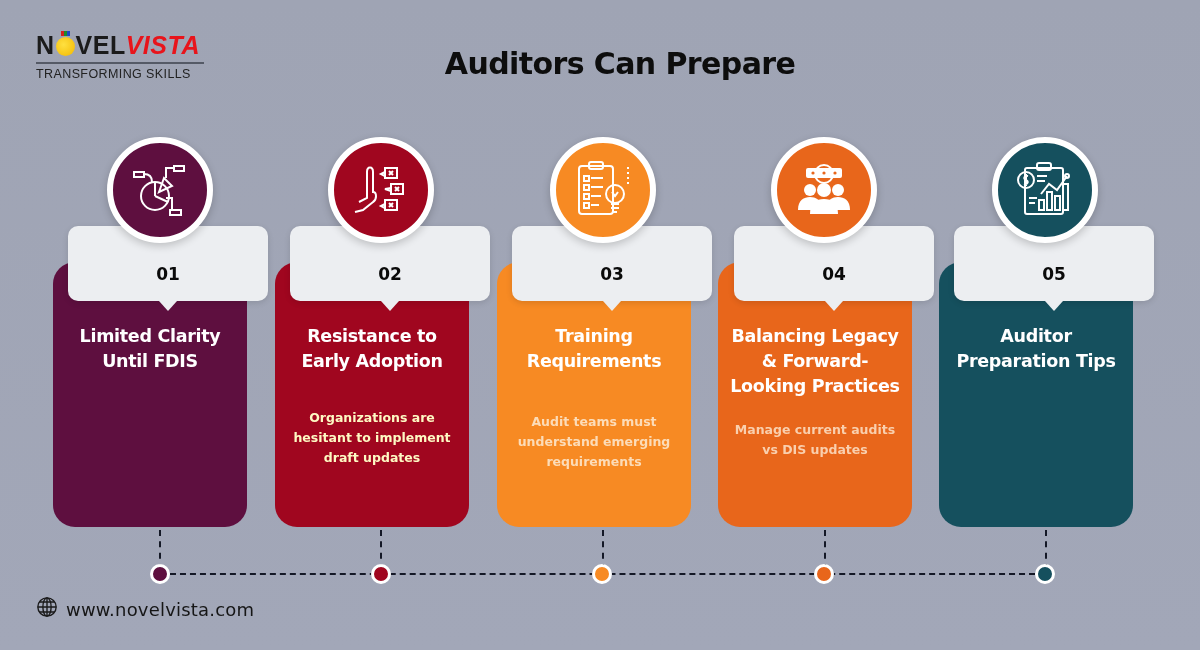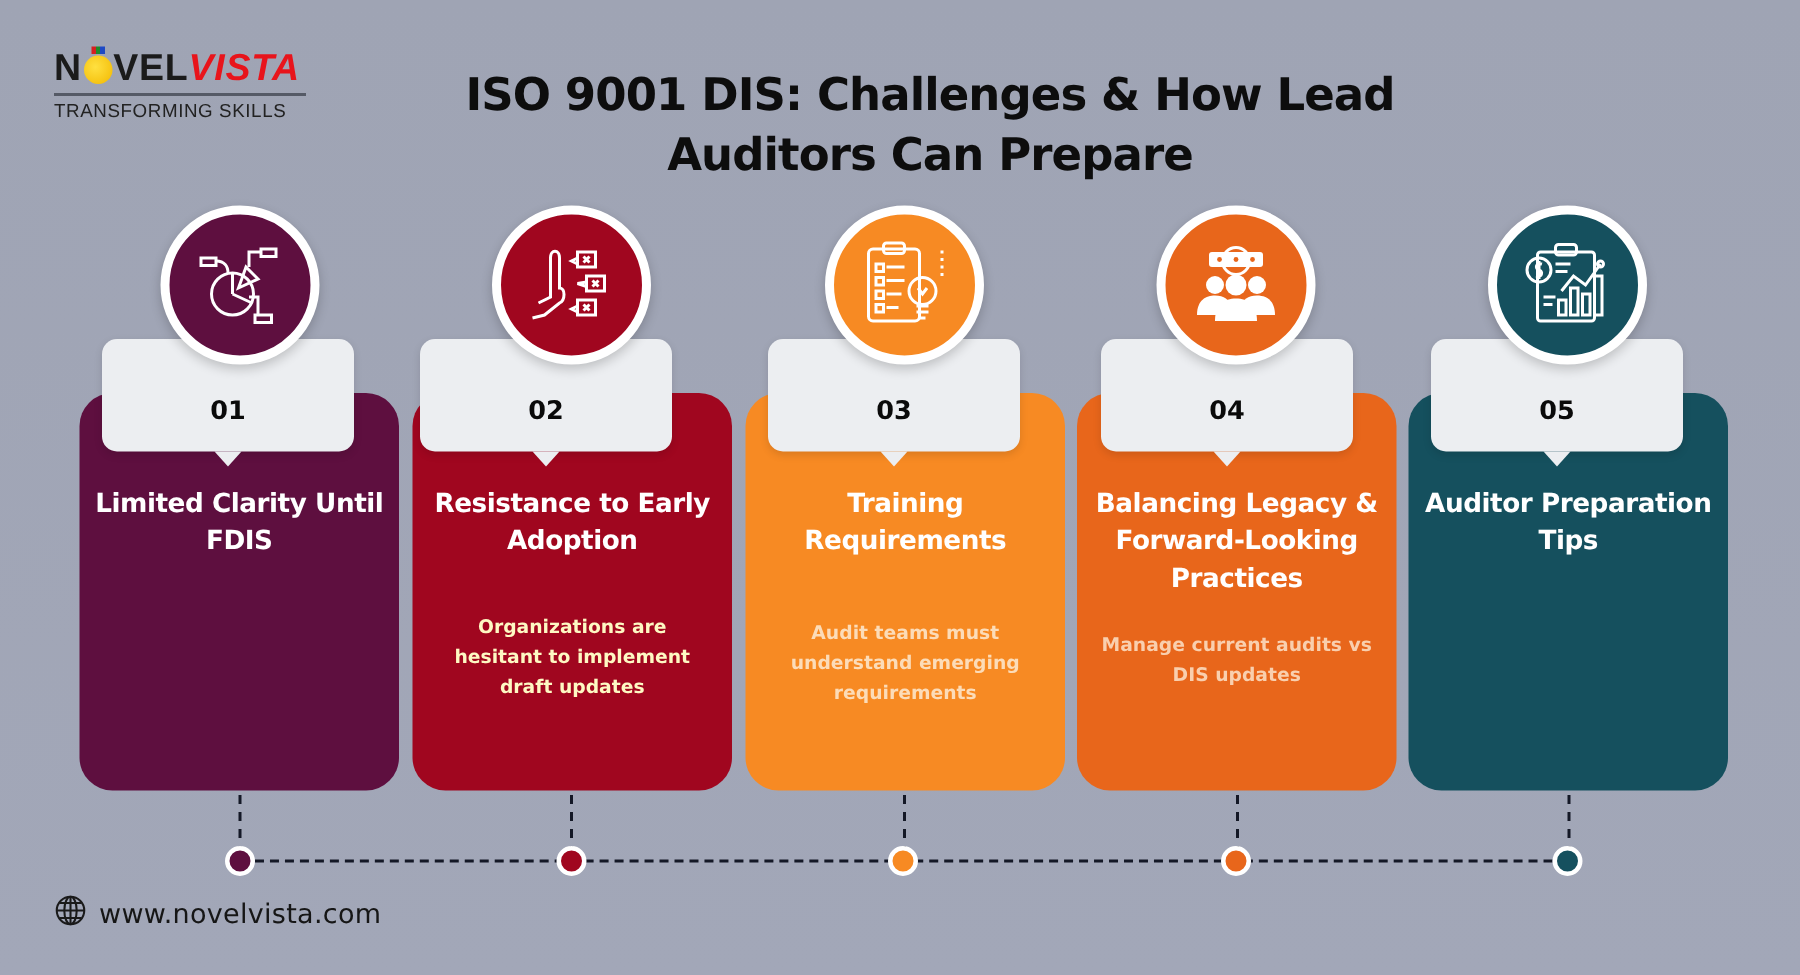--- a/index.html
+++ b/index.html
@@ -13,22 +13,22 @@
   .logo-main { font-family: "Liberation Sans", sans-serif; font-weight: 900; font-size: 25px; letter-spacing: 0.5px; line-height: 1; display: flex; align-items: center; }
   .logo-main .dark { color: #1b1b1b; }
   .logo-main .red { color: #e8141b; font-style: italic; }
   .logo-o { display: inline-block; width: 19px; height: 19px; border-radius: 50%; background: radial-gradient(circle at 40% 40%, #ffe040, #f2b800); position: relative; margin: 0 1px; top: 1px; }
   .logo-o::before { content: ""; position: absolute; top: -6px; left: 5px; width: 9px; height: 5px; background: linear-gradient(90deg, #d52020 0 33%, #1e8b2b 33% 66%, #1e49c4 66%); }
   .logo-rule { height: 2px; background: #555a66; margin: 4px 0 3px; width: 168px; }
   .logo-tag { font-family: "Liberation Sans", sans-serif; font-size: 12.5px; color: #222; letter-spacing: 0.4px; }
 
   .title { position: absolute; left: 250px; top: 44px; width: 740px; text-align: center; font-family: "DejaVu Sans", sans-serif; font-weight: bold; font-size: 30px; line-height: 40px; color: #0d0d0d; letter-spacing: -0.6px; }
 
-  .card { position: absolute; top: 262px; width: 213px; height: 265px; border-radius: 22px; }
-  .label-box { position: absolute; top: 226px; width: 168px; height: 75px; background: #eceef1; border-radius: 10px; box-shadow: 0 2px 6px rgba(0,0,0,0.12); }
+  .card { position: absolute; top: 262px; width: 194px; height: 265px; border-radius: 22px; }
+  .label-box { position: absolute; top: 226px; width: 200px; height: 75px; background: #eceef1; border-radius: 10px; box-shadow: 0 2px 6px rgba(0,0,0,0.12); }
   .label-box::after { content: ""; position: absolute; left: 50%; bottom: -10px; margin-left: -9px; border-left: 9px solid transparent; border-right: 9px solid transparent; border-top: 10px solid #eceef1; }
   .num { position: absolute; left: 0; right: 0; top: 38px; text-align: center; font-weight: bold; font-size: 17px; color: #0a0a0a; }
   .circle { position: absolute; top: 137px; width: 106px; height: 106px; border-radius: 50%; border: 6px solid #fff; box-shadow: 0 3px 8px rgba(0,0,0,0.2); display: flex; align-items: center; justify-content: center; }
   .circle svg { width: 64px; height: 64px; }
 
   .card-title { position: absolute; left: 8px; right: 8px; top: 64px; text-align: center; color: #fff; font-weight: bold; font-size: 17.5px; line-height: 25px; letter-spacing: -0.3px; }
   .card-desc { position: absolute; left: 14px; right: 14px; text-align: center; font-weight: bold; font-size: 12.5px; line-height: 20px; }
 
   .timeline-h { position: absolute; top: 573px; left: 160px; width: 885px; border-top: 2px dashed #141826; }
   .vline { position: absolute; top: 530px; height: 40px; border-left: 2px dashed #141826; }
@@ -45,21 +45,20 @@
     <span class="dark">N</span>
     <span class="logo-o"></span>
     <span class="dark">VEL</span>
     <span class="red">VISTA</span>
   </div>
   <div class="logo-rule"></div>
   <div class="logo-tag">TRANSFORMING SKILLS</div>
 </div>
 
 <div class="title">
-  <div>ISO 9001 DIS: Challenges &amp; How Lead</div>
   <div>Auditors Can Prepare</div>
 </div>
 
 <div class="card" style="left:53px;background:#5e0f3f;">
   <div class="card-title" style="top:62px;">Limited Clarity Until FDIS</div>
 </div>
 <div class="label-box" style="left:68px;">
   <div class="num">01</div>
 </div>
 <div class="circle" style="left:107px;background:#5e0f3f;">
@@ -74,21 +73,21 @@
     <path d="M16 16 C22 16 24 20 24 24"></path>
     <path d="M46 10 L38 10 L38 20"></path>
     <path d="M38 40 L44 40 L44 52"></path>
   </svg>
 </div>
 
 <div class="card" style="left:275px;background:#a0061f;">
   <div class="card-title" style="top:62px;">Resistance to Early Adoption</div>
   <div class="card-desc" style="top:146px;color:#fef9c3;">Organizations are hesitant to implement draft updates</div>
 </div>
-<div class="label-box" style="left:280px;padding-left:36px;">
+<div class="label-box" style="left:290px;padding-left:36px;">
   <div class="num">02</div>
 </div>
 <div class="circle" style="left:328px;background:#a0061f;">
   <svg viewBox="0 0 64 64" fill="none" stroke="#fff" stroke-width="2">
     <path d="M10 44 L18 40 L18 14 C18 8 24 8 24 14 L24 34 C28 34 28 42 24 44 L14 52 L6 54"></path>
     <rect x="36" y="10" width="12" height="10"></rect>
       <path d="M36 14 L32 16 L36 18"></path>
     <path d="M40 13 L44 17 M44 13 L40 17"></path>
     <rect x="42" y="26" width="12" height="10"></rect>
       <path d="M42 30 L36 31 L42 33"></path>

